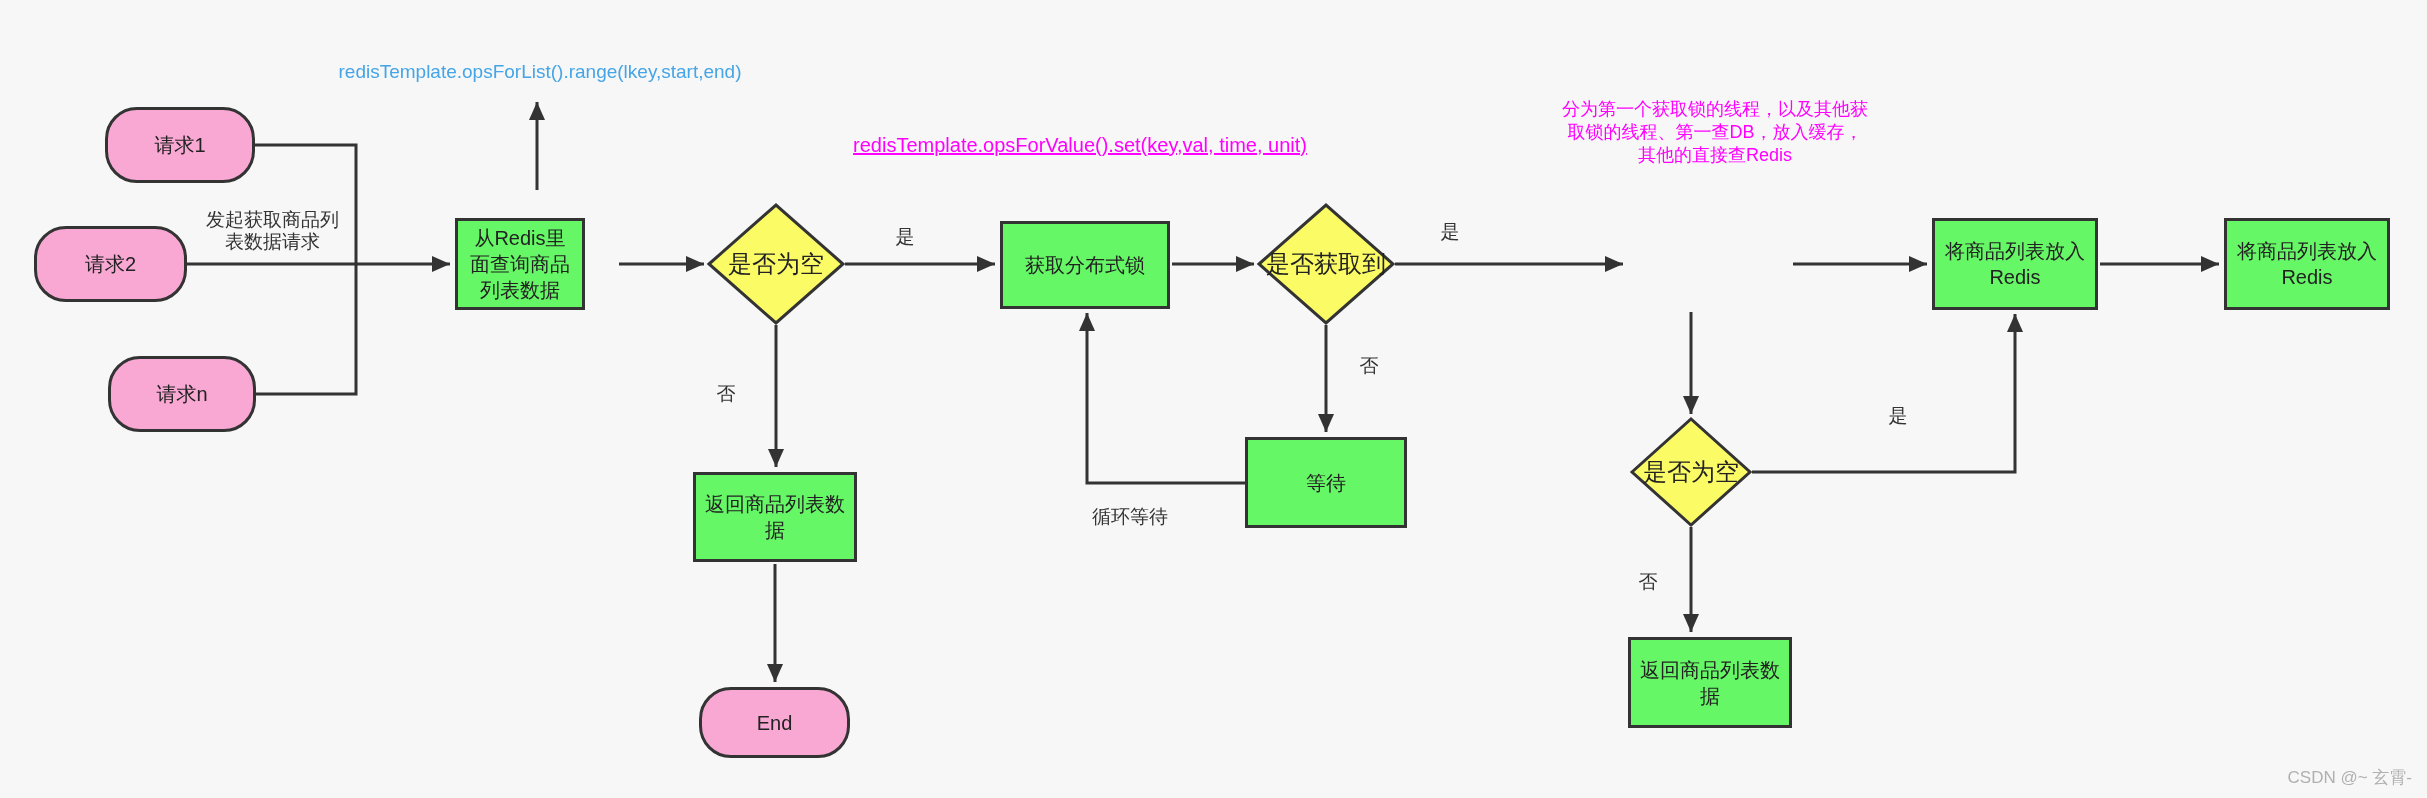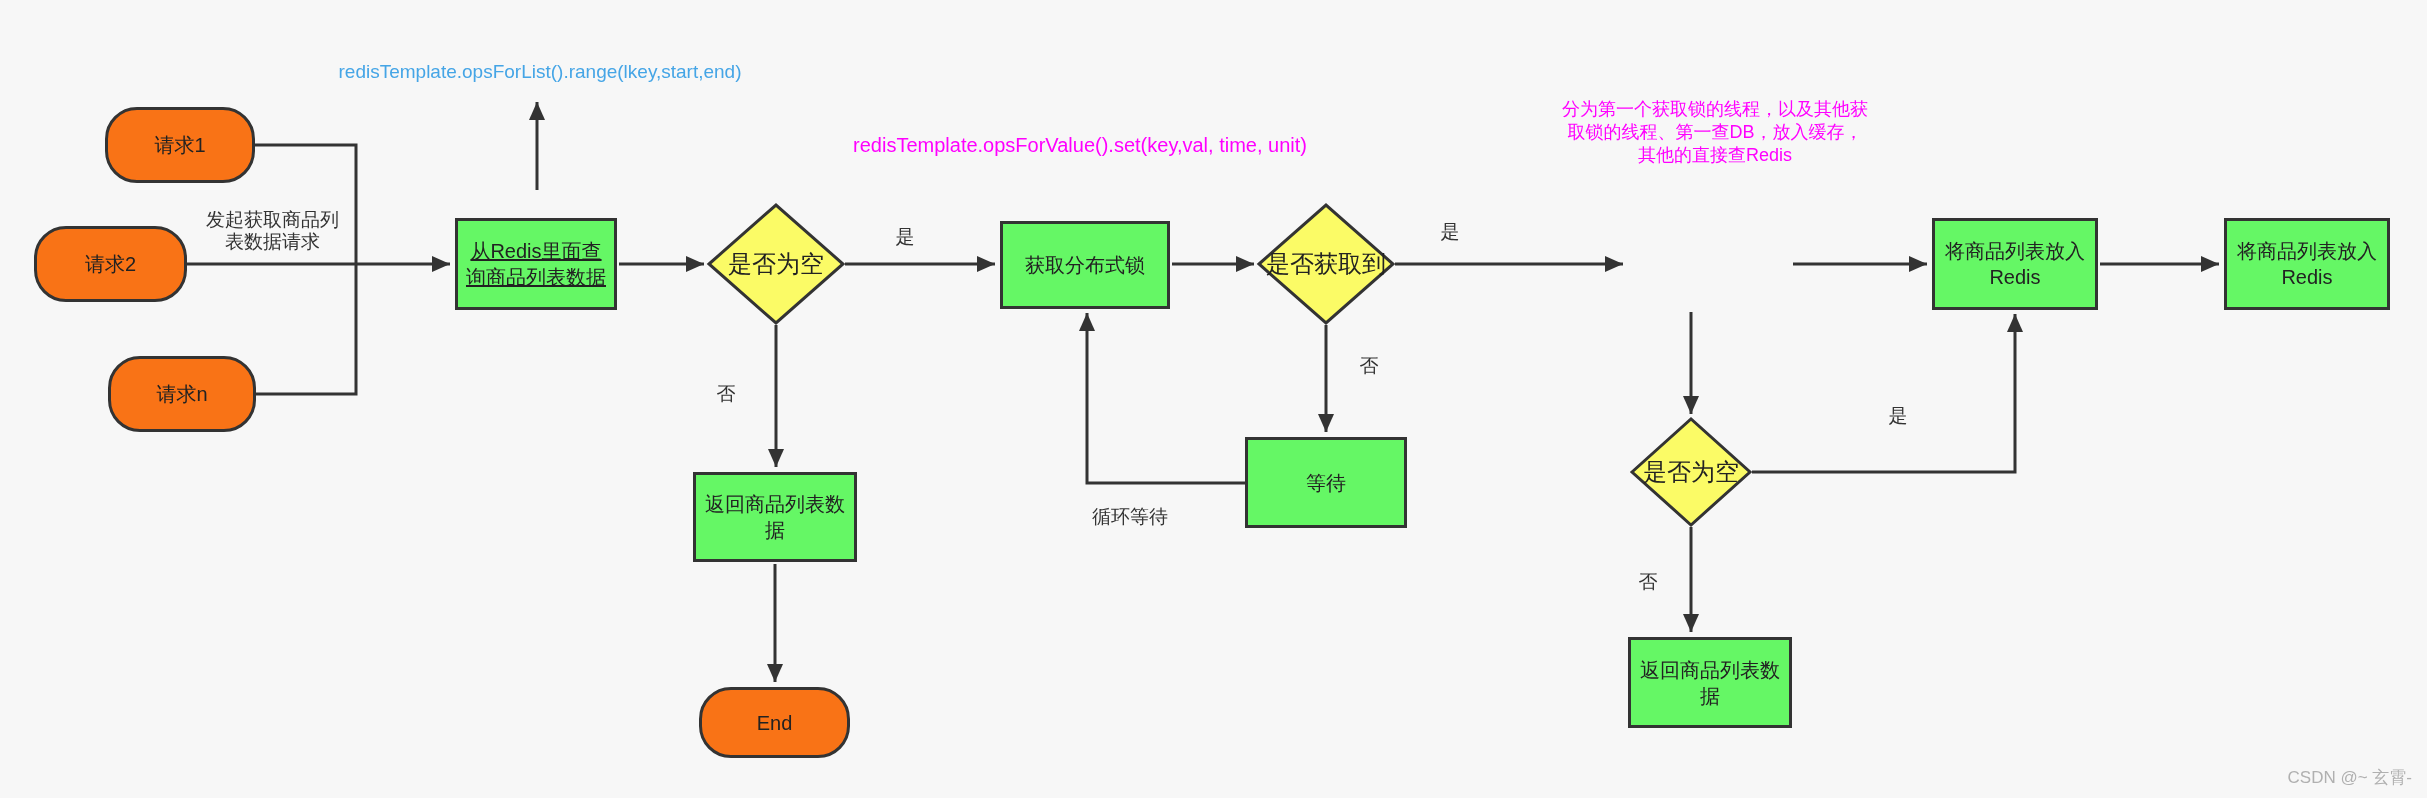--- a/index.html
+++ b/index.html
@@ -27,21 +27,21 @@
     display: flex;
     align-items: center;
     justify-content: center;
     text-align: center;
     font-size: 20px;
     color: #222;
     line-height: 1.3;
     padding: 2px 8px;
   }
   .process { background: #65f765; }
-  .terminal { background: #f97316; border-radius: 32px; }
+  .terminal { background: #f9a8d4; border-radius: 32px; }
   .dlabel {
     position: absolute;
     display: flex;
     align-items: center;
     justify-content: center;
     text-align: center;
     font-size: 24px;
     color: #222;
     pointer-events: none;
   }
@@ -140,21 +140,21 @@
     <polygon points="709,264 776,205 843,264 776,323" fill="#fbfb66" stroke="#333" stroke-width="3"></polygon>
     <polygon points="1259,264 1326,205 1393,264 1326,323" fill="#fbfb66" stroke="#333" stroke-width="3"></polygon>
     <polygon points="1632,472 1691,419 1750,472 1691,525" fill="#fbfb66" stroke="#333" stroke-width="3"></polygon>
   </svg>
 
   <div class="node terminal" style="left:105px; top:107px; width:150px; height:76px;">请求1</div>
   <div class="node terminal" style="left:34px; top:226px; width:153px; height:76px;">请求2</div>
   <div class="node terminal" style="left:108px; top:356px; width:148px; height:76px;">请求n</div>
   <div class="node terminal" style="left:699px; top:687px; width:151px; height:71px;">End</div>
 
-  <div class="node process" style="left:455px; top:218px; width:162px; height:92px;text-decoration:underline;">从Redis里面查询商品列表数据</div>
+  <div class="node process" style="left:455px; top:218px; width:130px; height:92px;">从Redis里面查询商品列表数据</div>
   <div class="node process" style="left:1000px; top:221px; width:170px; height:88px;">获取分布式锁</div>
   <div class="node process" style="left:1932px; top:218px; width:166px; height:92px;">将商品列表放入Redis</div>
   <div class="node process" style="left:2224px; top:218px; width:166px; height:92px;">将商品列表放入Redis</div>
   <div class="node process" style="left:693px; top:472px; width:164px; height:90px;">返回商品列表数据</div>
   <div class="node process" style="left:1245px; top:437px; width:162px; height:91px;">等待</div>
   <div class="node process" style="left:1628px; top:637px; width:164px; height:91px;">返回商品列表数据</div>
 
   <div class="dlabel" style="left:716px; top:246px; width:120px; height:36px;">是否为空</div>
   <div class="dlabel" style="left:1266px; top:246px; width:120px; height:36px;">是否获取到</div>
   <div class="dlabel" style="left:1636px; top:455px; width:110px; height:34px;">是否为空</div>
@@ -162,19 +162,19 @@
   <div class="edge-label" style="left:200px; top:205px; width:145px; height:52px;">发起获取商品列表数据请求</div>
   <div class="edge-label" style="left:885px; top:223px; width:40px; height:28px;">是</div>
   <div class="edge-label" style="left:1430px; top:218px; width:40px; height:28px;">是</div>
   <div class="edge-label" style="left:1878px; top:402px; width:40px; height:28px;">是</div>
   <div class="edge-label" style="left:706px; top:380px; width:40px; height:28px;">否</div>
   <div class="edge-label" style="left:1349px; top:352px; width:40px; height:28px;">否</div>
   <div class="edge-label" style="left:1628px; top:568px; width:40px; height:28px;">否</div>
   <div class="edge-label" style="left:1080px; top:503px; width:100px; height:28px;">循环等待</div>
 
   <div class="code-note blue-note" style="left:300px; top:58px; width:480px; height:28px;">redisTemplate.opsForList().range(lkey,start,end)</div>
-  <div class="code-note magenta" style="left:830px; top:131px; width:500px; height:28px;">redisTemplate.opsForValue().set(key,val, time, unit)</div>
+  <div class="code-note magenta" style="left:830px; top:131px; width:500px; height:28px;text-decoration:underline;">redisTemplate.opsForValue().set(key,val, time, unit)</div>
 
   <div class="block-note magenta-block">分为第一个获取锁的线程，以及其他获取锁的线程、第一查DB，放入缓存，其他的直接查Redis</div>
 
   <div class="watermark">CSDN @~ 玄霄-</div>
 
 </div>
 
 </body></html>

